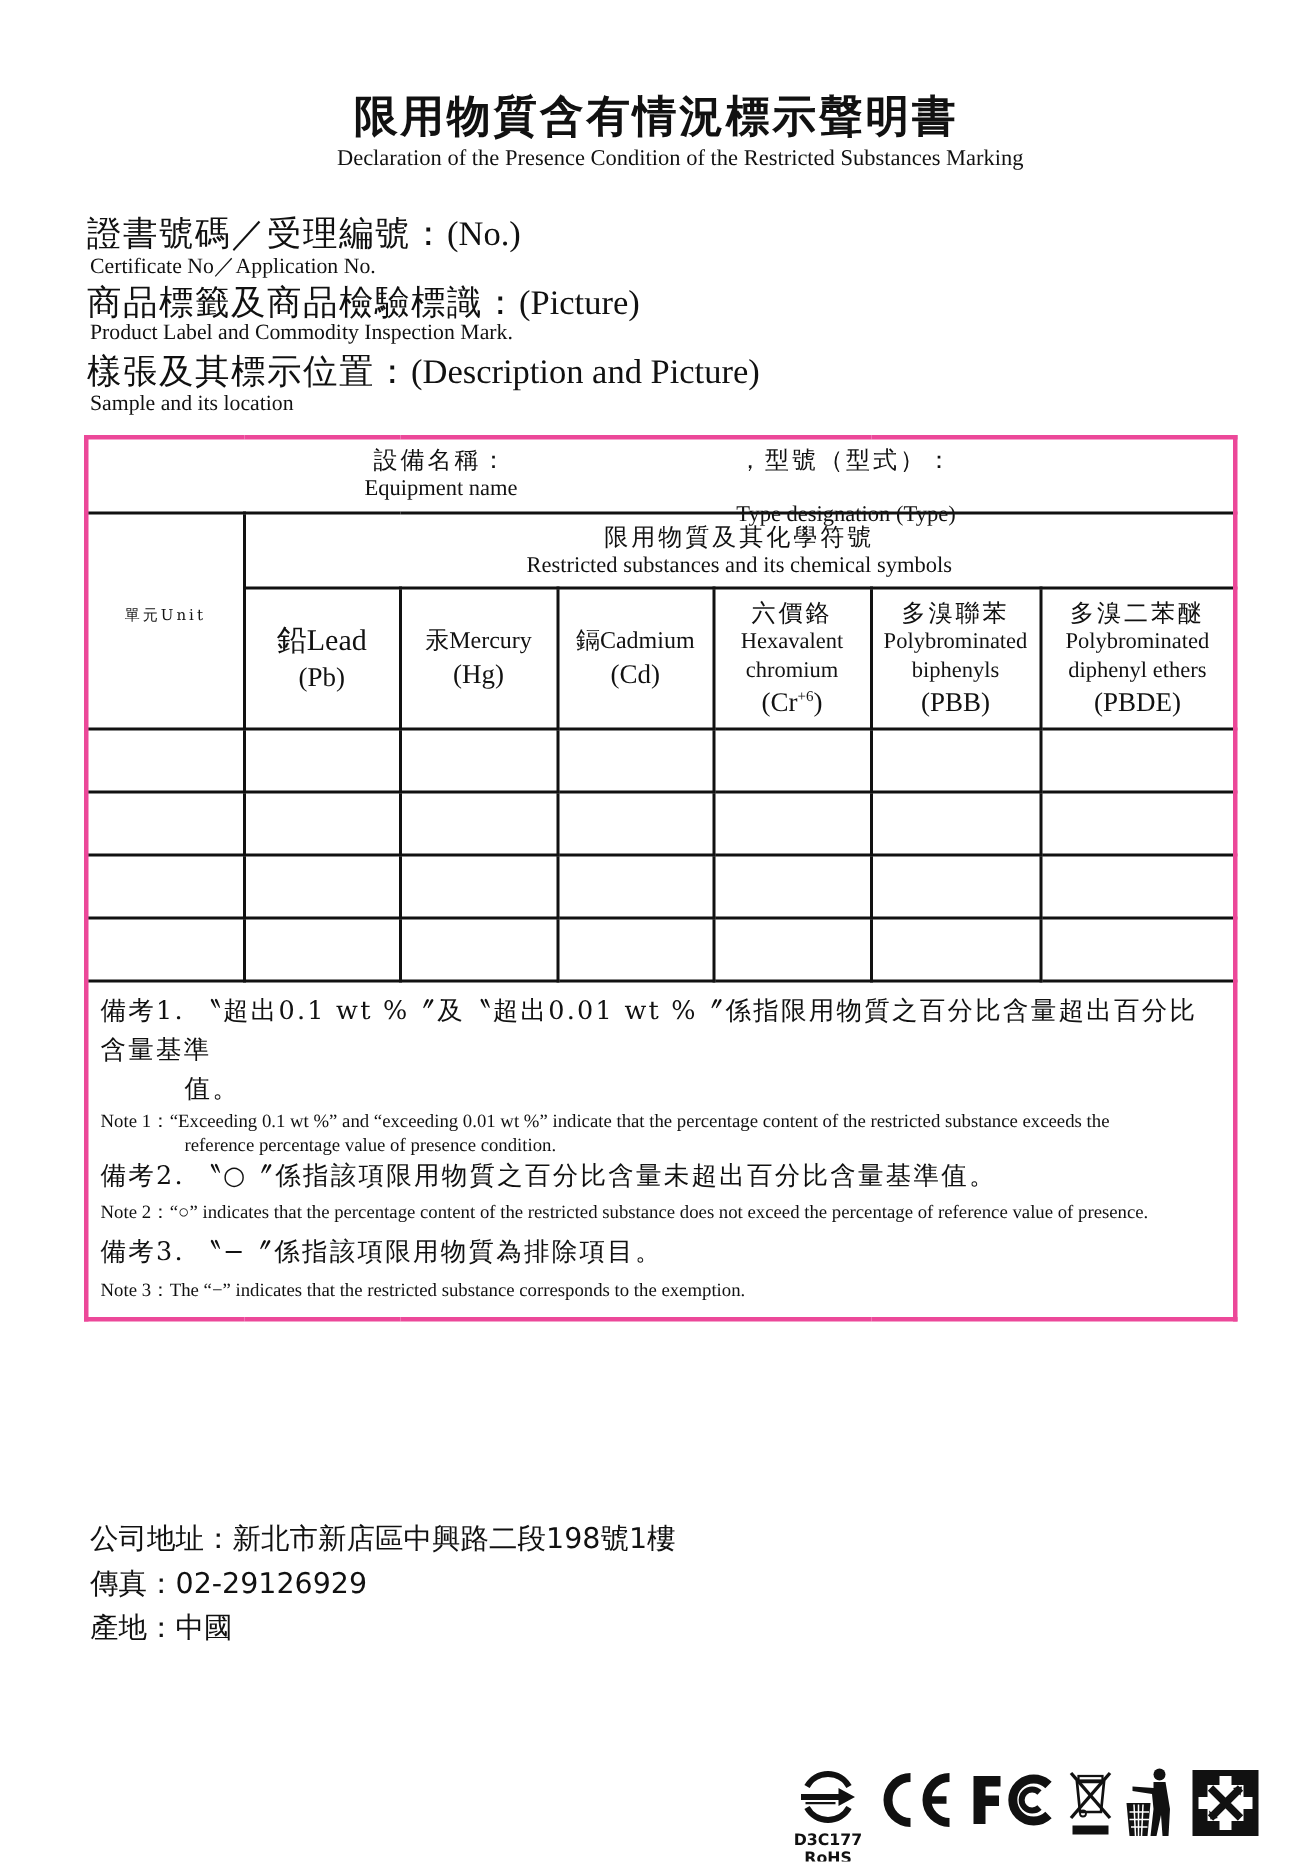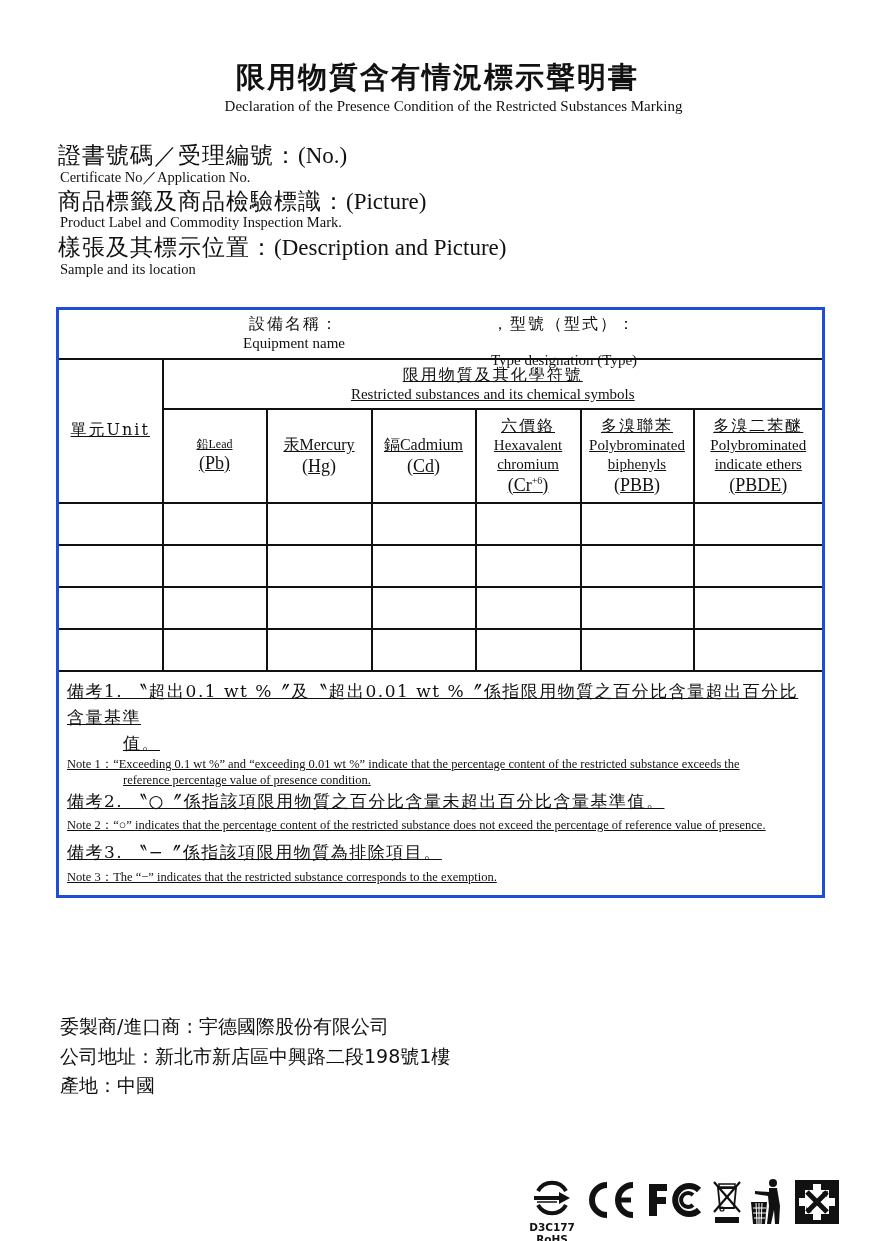--- a/index.html
+++ b/index.html
@@ -4,30 +4,30 @@
 <style>
   html, body { margin: 0; padding: 0; background: #ffffff; }
   body { width: 875px; height: 1241px; position: relative; overflow: hidden; color: #111; font-family: "Liberation Serif", "DejaVu Serif", serif; }
   .abs { position: absolute; }
   .title-cn { left: 0; width: 875px; top: 58px; text-align: center; font-size: 29px; font-weight: bold; letter-spacing: 2px; font-family: "DejaVu Serif", serif; }
   .title-en { left: 16px; width: 875px; top: 98px; text-align: center; font-size: 15px; }
   .field-cn { left: 58px; font-size: 23px; font-family: "DejaVu Serif", serif; letter-spacing: 1px; }
   .field-cn .en { font-family: "Liberation Serif", serif; letter-spacing: 0; }
   .field-en { left: 60px; font-size: 14.5px; }
 
-  table.main { position: absolute; left: 56px; top: 307px; width: 766px; border-collapse: collapse; border: 3px solid #1d4ed8; table-layout: fixed; text-decoration: underline; }
+  table.main { position: absolute; left: 56px; top: 290px; width: 766px; border-collapse: collapse; border: 3px solid #ec4899; table-layout: fixed; }
   table.main td { border: 2px solid #111; padding: 0; text-align: center; vertical-align: middle; }
   .cn { font-family: "DejaVu Serif", serif; font-size: 16px; letter-spacing: 2px; }
   .en-sm { font-size: 15px; }
   .en-md { font-size: 18px; }
   .hdr-equip { height: 48px; position: relative; }
   .equip-inner { position: relative; height: 48px; }
   .equip-inner .e1 { position: absolute; left: 175px; top: 4px; width: 120px; text-align: center; }
   .equip-inner .e2 { position: absolute; left: 405px; top: 4px; width: 200px; text-align: center; }
-  .unit-cell { vertical-align: top !important; padding-top: 60px !important; font-size: 16px; }
+  .unit-cell { vertical-align: top !important; padding-top: 60px !important; font-size: 10px; }
   .rs-cell { height: 48px; }
   .sub-cell { height: 92px; line-height: 1.25; }
   .data-row td { height: 40px; }
   .notes-cell { text-align: left !important; padding: 6px 8px 10px 8px !important; vertical-align: top !important; }
   .note-cn { font-family: "DejaVu Serif", serif; font-size: 17px; letter-spacing: 1.5px; line-height: 26px; }
   .note-cn.indent { padding-left: 56px; }
   .note-en { font-size: 12.5px; line-height: 16px; }
   .note-en.indent { padding-left: 56px; }
   .gap { height: 6px; }
 
@@ -86,21 +86,21 @@
   </tr>
   <tr>
     <td rowspan="2" class="unit-cell cn">單元Unit</td>
     <td colspan="6" class="rs-cell">
       <div class="cn">限用物質及其化學符號</div>
       <div class="en-sm">Restricted substances and its chemical symbols</div>
     </td>
   </tr>
   <tr>
     <td class="sub-cell">
-      <div class="en-sm" style="font-size:12px">鉛Lead</div>
+      <div class="en-sm" style="font-size:20px">鉛Lead</div>
       <div class="en-md">(Pb)</div>
     </td>
     <td class="sub-cell">
       <div class="en-sm" style="font-size:16px">汞Mercury</div>
       <div class="en-md">(Hg)</div>
     </td>
     <td class="sub-cell">
       <div class="en-sm" style="font-size:16px">鎘Cadmium</div>
       <div class="en-md">(Cd)</div>
     </td>
@@ -112,21 +112,21 @@
     </td>
     <td class="sub-cell">
       <div class="cn">多溴聯苯</div>
       <div class="en-sm">Polybrominated</div>
       <div class="en-sm">biphenyls</div>
       <div class="en-md">(PBB)</div>
     </td>
     <td class="sub-cell">
       <div class="cn">多溴二苯醚</div>
       <div class="en-sm">Polybrominated</div>
-      <div class="en-sm">indicate ethers</div>
+      <div class="en-sm">diphenyl ethers</div>
       <div class="en-md">(PBDE)</div>
     </td>
   </tr>
   <tr class="data-row">
     <td></td>
         <td></td>
         <td></td>
         <td></td>
         <td></td>
         <td></td>
@@ -169,22 +169,22 @@
       <div class="note-en" style="margin-top:3px">Note 2：“○” indicates that the percentage content of the restricted substance does not exceed the percentage of reference value of presence.</div>
       <div class="gap"></div>
       <div class="note-cn">備考3. 〝−〞係指該項限用物質為排除項目。</div>
       <div class="note-en" style="margin-top:4px">Note 3：The “−” indicates that the restricted substance corresponds to the exemption.</div>
     </td>
   </tr>
 </tbody>
   </table>
 
 <div class="abs footer">
-  <div>委製商/進口商 : 宇德國際股份有限公司</div>
   <div>公司地址：新北市新店區中興路二段198號1樓</div>
+  <div>傳真：02-29126929</div>
   <div>產地：中國</div>
 </div>
 
 <div class="abs logos">
 
   <svg class="logo" style="left:2px;top:0" width="46" height="44" viewBox="0 0 46 44">
     <path d="M9 15 A16 16 0 0 1 37 15" fill="none" stroke="#111" stroke-width="4"></path>
     <path d="M9 29 A16 16 0 0 0 37 29" fill="none" stroke="#111" stroke-width="4"></path>
     <path d="M5 20 L30 20 L30 16 L41 22 L30 28 L30 24 L5 24 Z" fill="#111"></path>
     <line x1="8" y1="26" x2="28" y2="26" stroke="#111" stroke-width="1.5"></line>

